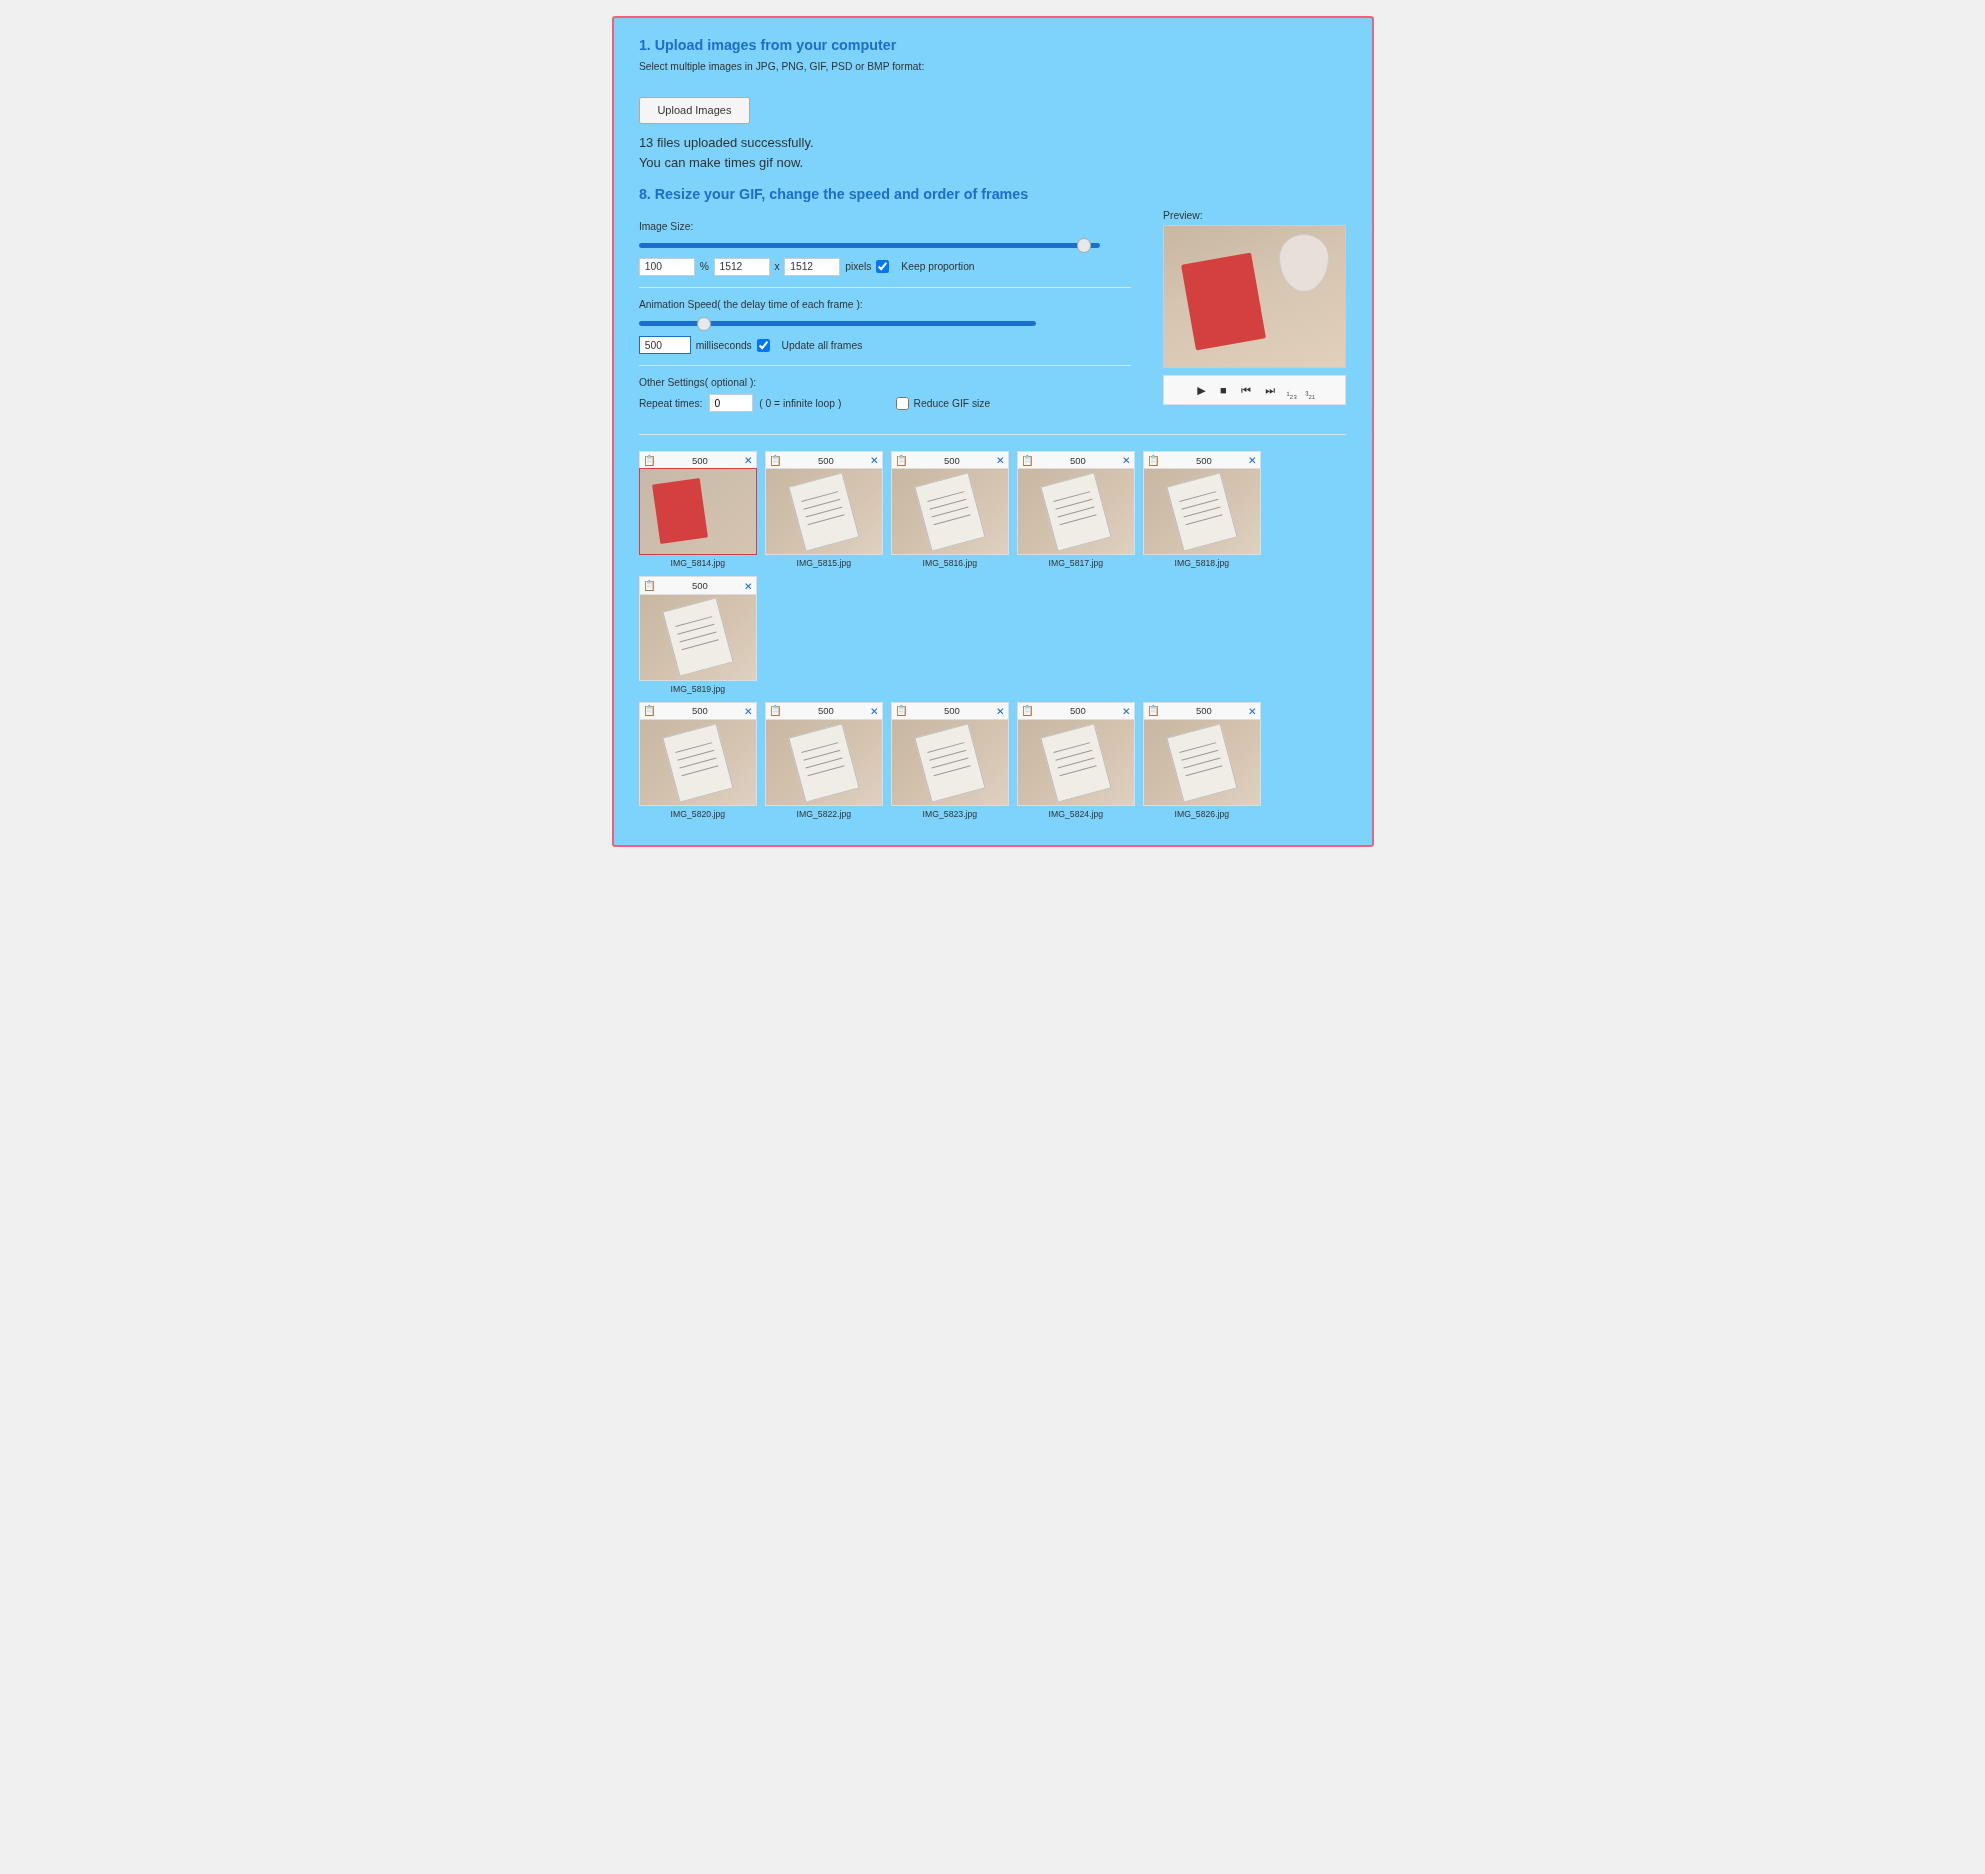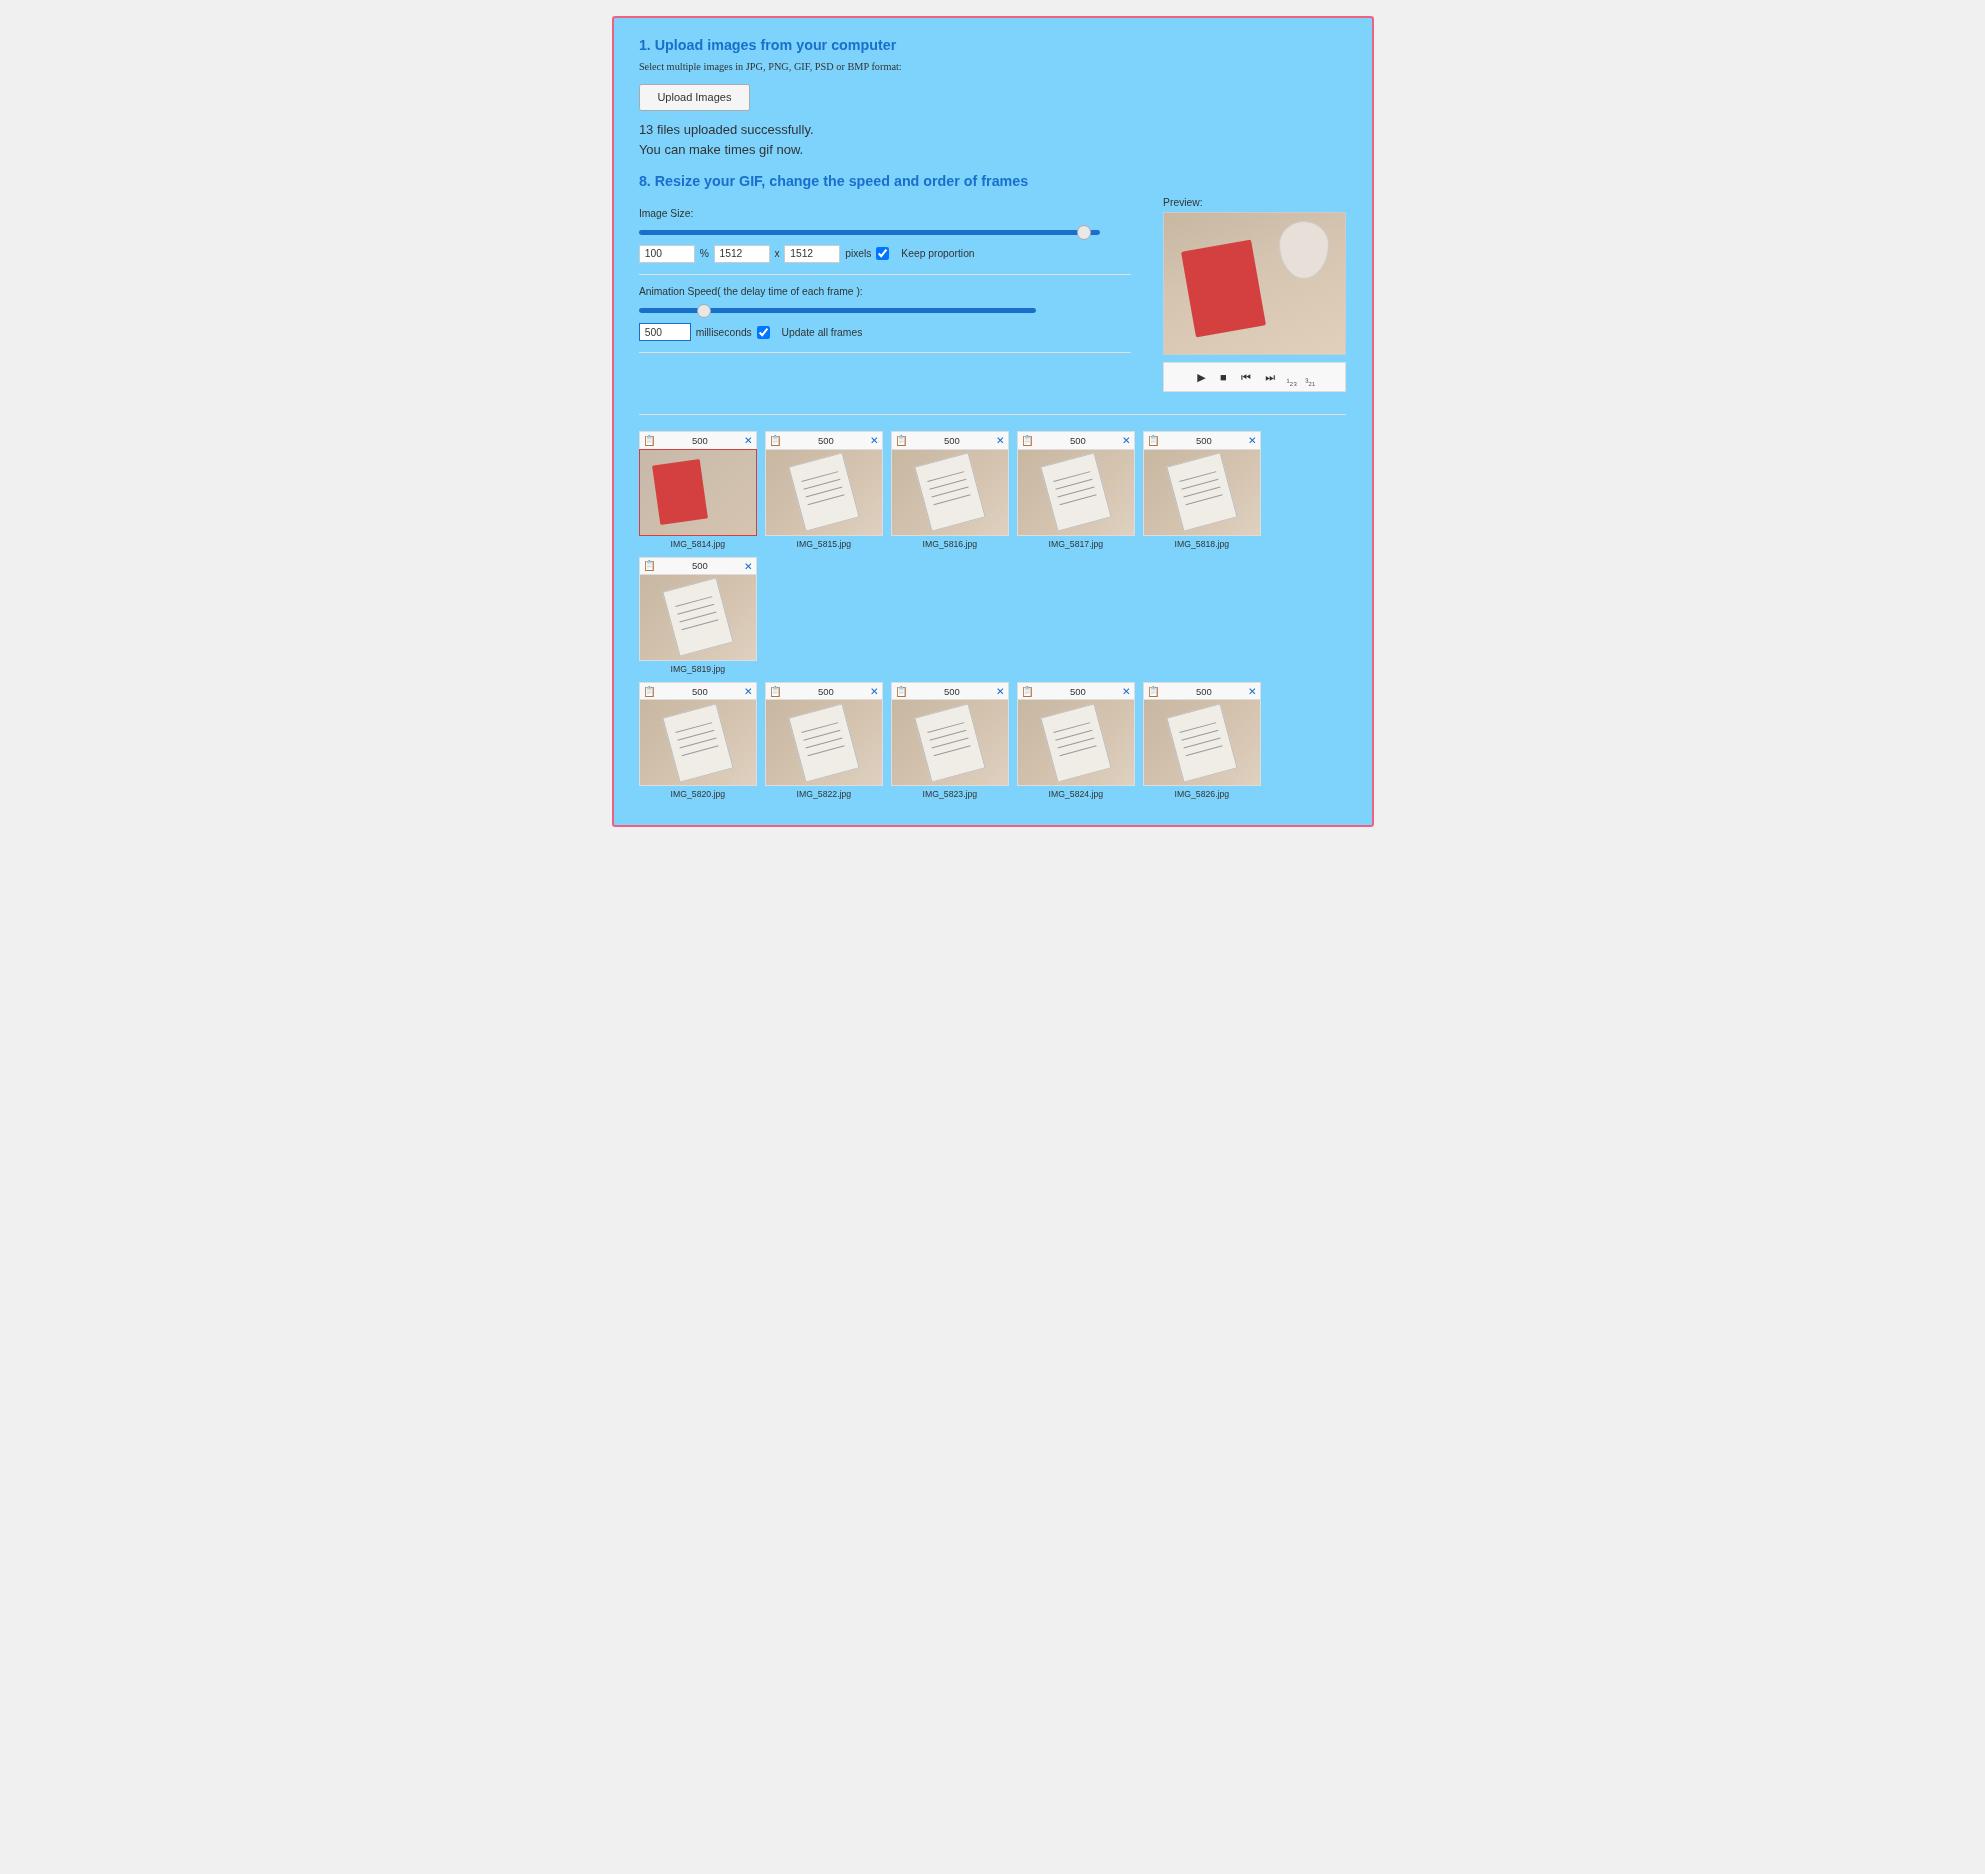--- a/index.html
+++ b/index.html
@@ -22,23 +22,22 @@
       padding: 19px 25.4px 25.4px 25.4px;
     }
     .section-title {
       color: #1a6fcc;
       font-size: 14.3px;
       font-weight: bold;
       margin-bottom: 8px;
     }
     .subtitle {
       color: #333;
-      margin-bottom: 12px;
-      font-size: 10.3px;
-      font-family: Liberation Serif, serif;
+      margin-bottom: 25px;
+      font-size: 10.3px;
     }
     .upload-btn {
       display: inline-block;
       padding: 6.4px 17.5px;
       border: 0.8px solid #aaa;
       background: #f5f5f5;
       border-radius: 2.4px;
       cursor: pointer;
       font-size: 11px;
       color: #333;
@@ -372,20 +371,33 @@
             <span class="text-unit">milliseconds</span>
             <label class="checkbox-label">
               <input type="checkbox" checked="" style="">
               <span>Update all frames</span>
             </label>
           </div>
         </div>
 
         <hr class="divider-line">
 
+        <div class="other-settings">
+          <div class="control-label">Other Settings( optional ):</div>
+          <div class="repeat-row">
+            <span class="text-unit">Repeat times:</span>
+            <input type="text" class="repeat-input" value="0" style="">
+            <span class="text-unit">( 0 = infinite loop )</span>
+
+            <label class="reduce-checkbox-label">
+              <input type="checkbox" style="">
+              <span>Reduce GIF size</span>
+            </label>
+          </div>
+        </div>
 
       </div>
 
       <div class="preview-panel">
         <div class="preview-label">Preview:</div>
         <div class="preview-image-box">
           <div class="preview-img-sim"></div>
         </div>
         <div class="playback-controls">
           <button class="ctrl-btn">▶</button>

